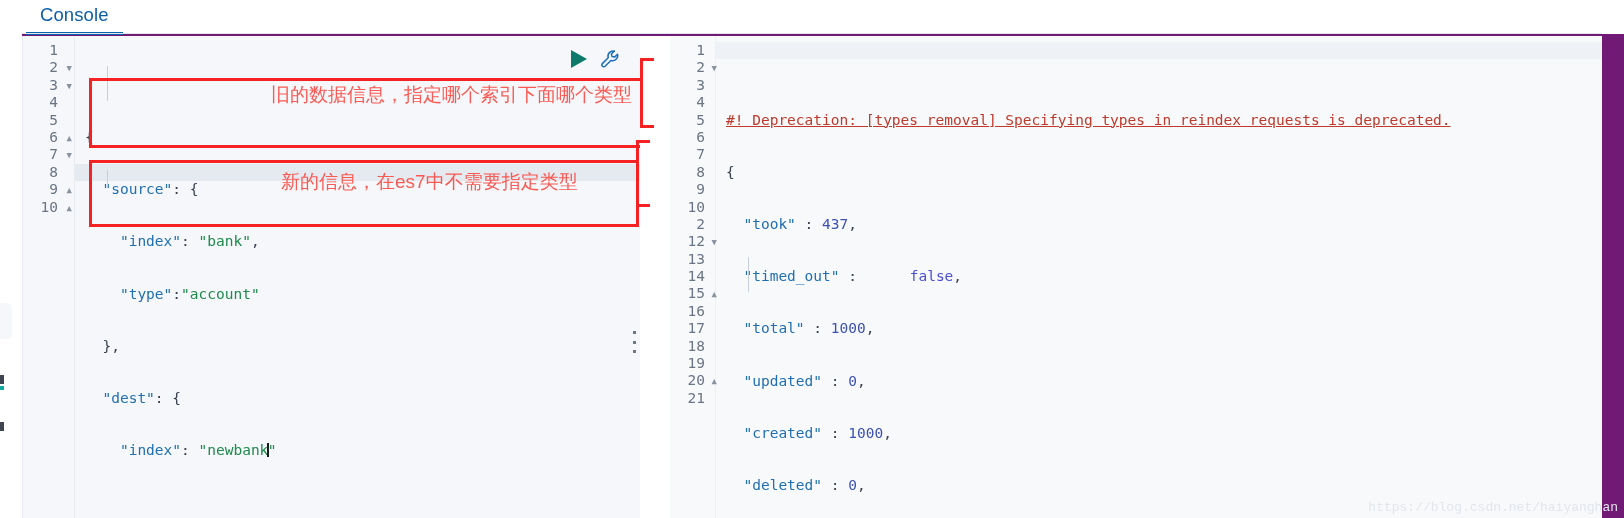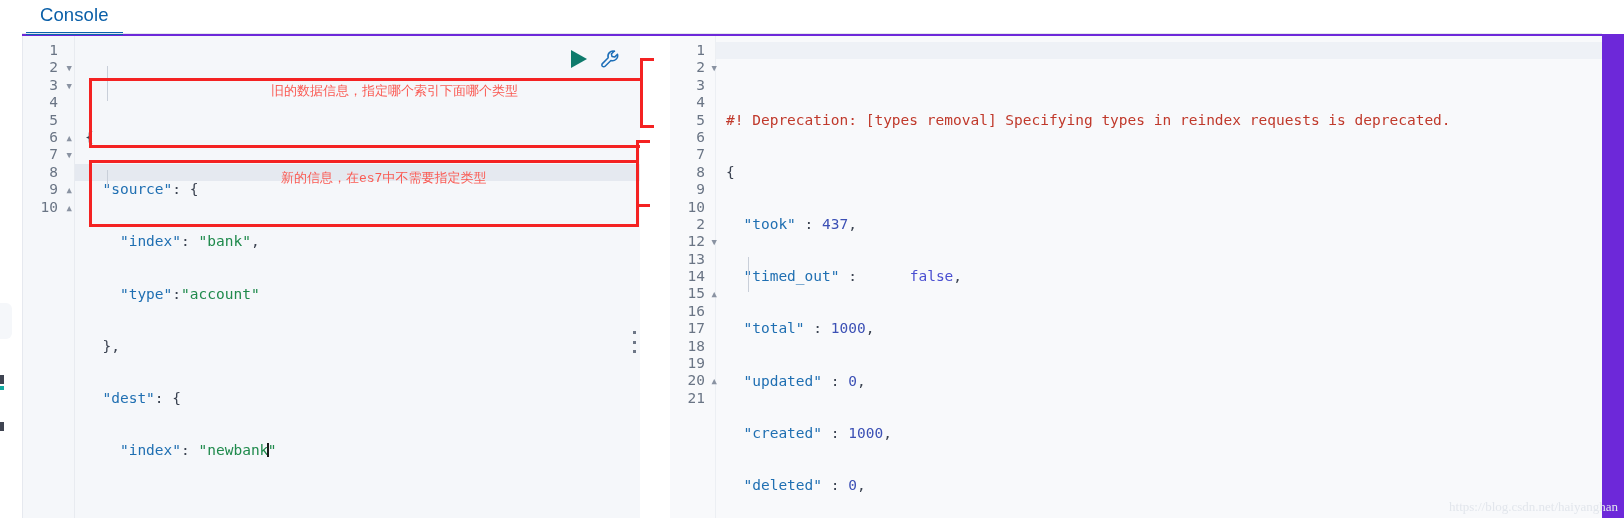--- a/index.html
+++ b/index.html
@@ -6,21 +6,21 @@
   html, body {
     margin: 0; padding: 0;
     width: 1624px; height: 518px;
     overflow: hidden;
     background: #ffffff;
     font-family: "Liberation Sans", sans-serif;
   }
   #app {
     position: relative;
     width: 1624px; height: 518px;
-    background: #6d28d9;
+    background: #701a75;
   }
 
   
   .left-strip {
     position: absolute; left: 0; top: 0; width: 22px; height: 518px;
     background: #ffffff;
   }
   .left-pill {
     position: absolute; left: -14px; top: 303px;
     width: 26px; height: 36px;
@@ -147,21 +147,21 @@
   }
 
   
   .k-method  { color: #c0392b; }
   .k-url     { color: #34495e; }
   .k-key     { color: #1f6fb2; }
   .k-str     { color: #1f8a4c; }
   .k-num     { color: #3c50b5; }
   .k-bool    { color: #4a4fd1; margin-left: 44px; }
   .k-punct   { color: #3a4250; }
-  .k-depr    { color: #c0392b; }
+  .k-depr    { color: #c0392b; text-decoration: underline; }
   .k-plain   { color: #3a4250; }
 
   
   .iguide {
     position: absolute; width: 1px;
     background: #c9cfd9;
   }
 
   
   .caret {
@@ -188,22 +188,22 @@
 
   
   .anno-box {
     position: absolute;
     border: 3px solid #f42222;
     pointer-events: none;
   }
   .anno-text {
     position: absolute;
     color: #fa5a53;
-    font-family: Liberation Mono, monospace;
-    font-size: 13px;
+    font-family: Liberation Sans, sans-serif;
+    font-size: 19px;
     white-space: nowrap;
     font-weight: 500;
   }
 
   
   .rbracket {
     position: absolute;
     border: 3px solid #f42222;
     border-right: none;
     pointer-events: none;
@@ -218,21 +218,21 @@
   }
   .drag-handle i {
     display: block; width: 3px; height: 3px;
     background: #6e7787;
   }
 
   
   .watermark {
     position: absolute; right: 6px; bottom: 3px;
     font-size: 13px; color: #e2e6ec;
-    font-family: Liberation Serif, serif;
+    font-family: Liberation Mono, monospace;
     user-select: none;
   }
 </style>
 </head>
 <body>
 
 <div id="app">
 
   <div class="left-strip">
     <div class="left-pill"></div>

